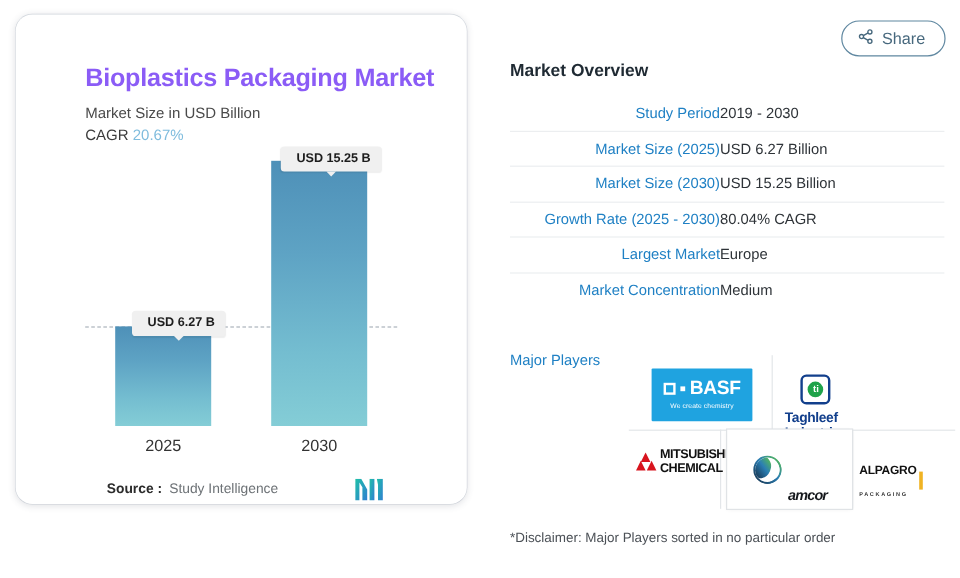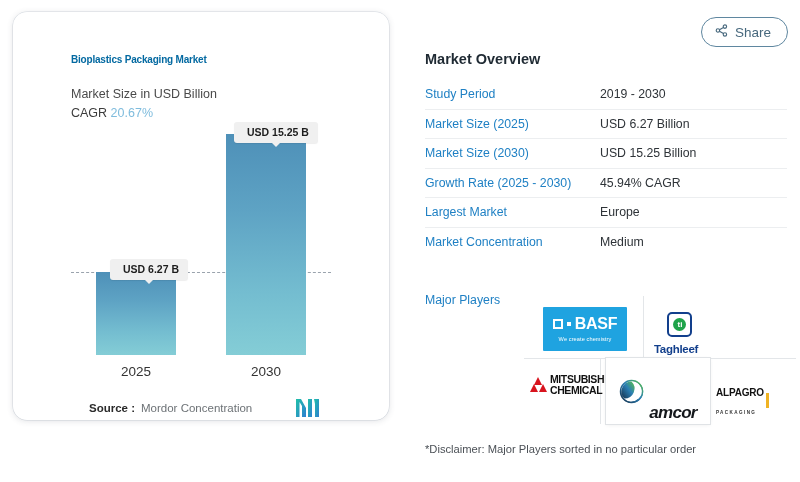--- a/index.html
+++ b/index.html
@@ -14,21 +14,21 @@
   .page{position:absolute;inset:0;}
 
   
   .chart-card{
     position:absolute;left:13px;top:12px;width:376px;height:408px;
     background:#fff;border-radius:14px;
     box-shadow:0 1px 6px rgba(60,70,90,.16), 0 0 0 .5px rgba(190,198,210,.55);
   }
   .chart-title{
     position:absolute;left:58px;top:42px;
-    font-size:10px;font-weight:bold;color:#0369a1;letter-spacing:-.2px;
+    font-size:21px;font-weight:bold;color:#8b5cf6;letter-spacing:-.2px;
     white-space:nowrap;
   }
   .chart-sub{
     position:absolute;left:58px;top:75px;
     font-size:12.5px;color:#4a4a4a;white-space:nowrap;
   }
   .chart-cagr{
     position:absolute;left:58px;top:94px;
     font-size:12.5px;color:#3c3c3c;white-space:nowrap;
   }
@@ -89,21 +89,21 @@
     padding:6px 16px 6px 13px;
     background:#fff;color:#47687d;font-size:13.5px;
     cursor:pointer;
   }
 
   .ov-title{
     position:absolute;left:13px;top:51px;
     font-size:14.5px;font-weight:bold;color:#1f2a33;
   }
 
-  .table{position:absolute;left:13px;top:80px;width:362px;}
+  .table{position:absolute;left:13px;top:80px;width:362px;text-align:right;}
   .trow{
     display:flex;align-items:center;height:28.5px;
     border-bottom:1px solid #eceef0;
   }
   .trow.nb{border-bottom:none;}
   .tlabel{
     width:175px;flex:0 0 175px;
     font-size:12.3px;color:#1f80c4;
   }
   .tvalue{font-size:12.3px;color:#2e3338;}
@@ -151,21 +151,21 @@
   .mitsu-mark i:nth-child(2){left:-0.5px;top:7px;}
   .mitsu-mark i:nth-child(3){left:8.5px;top:7px;}
   .mitsu-txt{color:#111;font-size:10.5px;font-weight:bold;line-height:1.04;letter-spacing:-.4px;}
 
   .logo-amcor{
     position:absolute;left:82px;top:62px;width:104px;height:66px;
     background:#fff;box-shadow:0 0 0 1px #e0e3e6, 0 1px 4px rgba(0,0,0,.07);
     display:flex;align-items:center;justify-content:center;gap:5px;
   }
   .amcor-mark{width:25px;height:25px;position:relative;}
-  .amcor-word{font-size:17px;font-weight:bold;font-style:italic;color:#15181c;letter-spacing:-.7px;margin-top:43px;}
+  .amcor-word{font-size:12px;font-weight:bold;font-style:italic;color:#15181c;letter-spacing:-.7px;margin-top:43px;}
 
   .logo-alp{position:absolute;left:192px;top:86px;display:flex;align-items:center;}
   .alp-txt{font-size:10px;font-weight:bold;color:#111;letter-spacing:-.2px;line-height:1.05;}
   .alp-sub{font-size:4.6px;letter-spacing:1.4px;color:#333;font-weight:bold;}
   .alp-bar{width:3px;height:15px;background:#f0b323;margin-left:2px;}
 
   .disclaimer{
     position:absolute;left:13px;top:443px;
     font-size:11.2px;color:#4b5056;
   }
@@ -193,21 +193,21 @@
 
       <div class="pill pill-2025">USD 6.27 B</div>
       <div class="pill pill-2030">USD 15.25 B</div>
 
       <div class="bar-group-year yr-2025">2025</div>
       <div class="bar-group-year yr-2030">2030</div>
     </div>
 
     <div class="source-row">
       <span class="lbl">Source :</span>
-      <span class="val">Mordor Concentration</span>
+      <span class="val">Study Intelligence</span>
     </div>
 
     <div class="mi-logo">
       <svg width="26" height="18" viewBox="0 0 26 18">
         <defs>
           <linearGradient id="mg" x1="0" y1="0" x2="1" y2="1">
             <stop offset="0" stop-color="#1fc0a8"></stop>
             <stop offset="1" stop-color="#2f7fd1"></stop>
           </linearGradient>
         </defs>
@@ -243,21 +243,21 @@
       <div class="trow">
         <div class="tlabel">Market Size (2025)</div>
         <div class="tvalue">USD 6.27 Billion</div>
       </div>
       <div class="trow">
         <div class="tlabel">Market Size (2030)</div>
         <div class="tvalue">USD 15.25 Billion</div>
       </div>
       <div class="trow">
         <div class="tlabel">Growth Rate (2025 - 2030)</div>
-        <div class="tvalue">45.94% CAGR</div>
+        <div class="tvalue">80.04% CAGR</div>
       </div>
       <div class="trow">
         <div class="tlabel">Largest Market</div>
         <div class="tvalue">Europe</div>
       </div>
       <div class="trow nb">
         <div class="tlabel">Market Concentration</div>
         <div class="tvalue">Medium</div>
       </div>
     </div>

